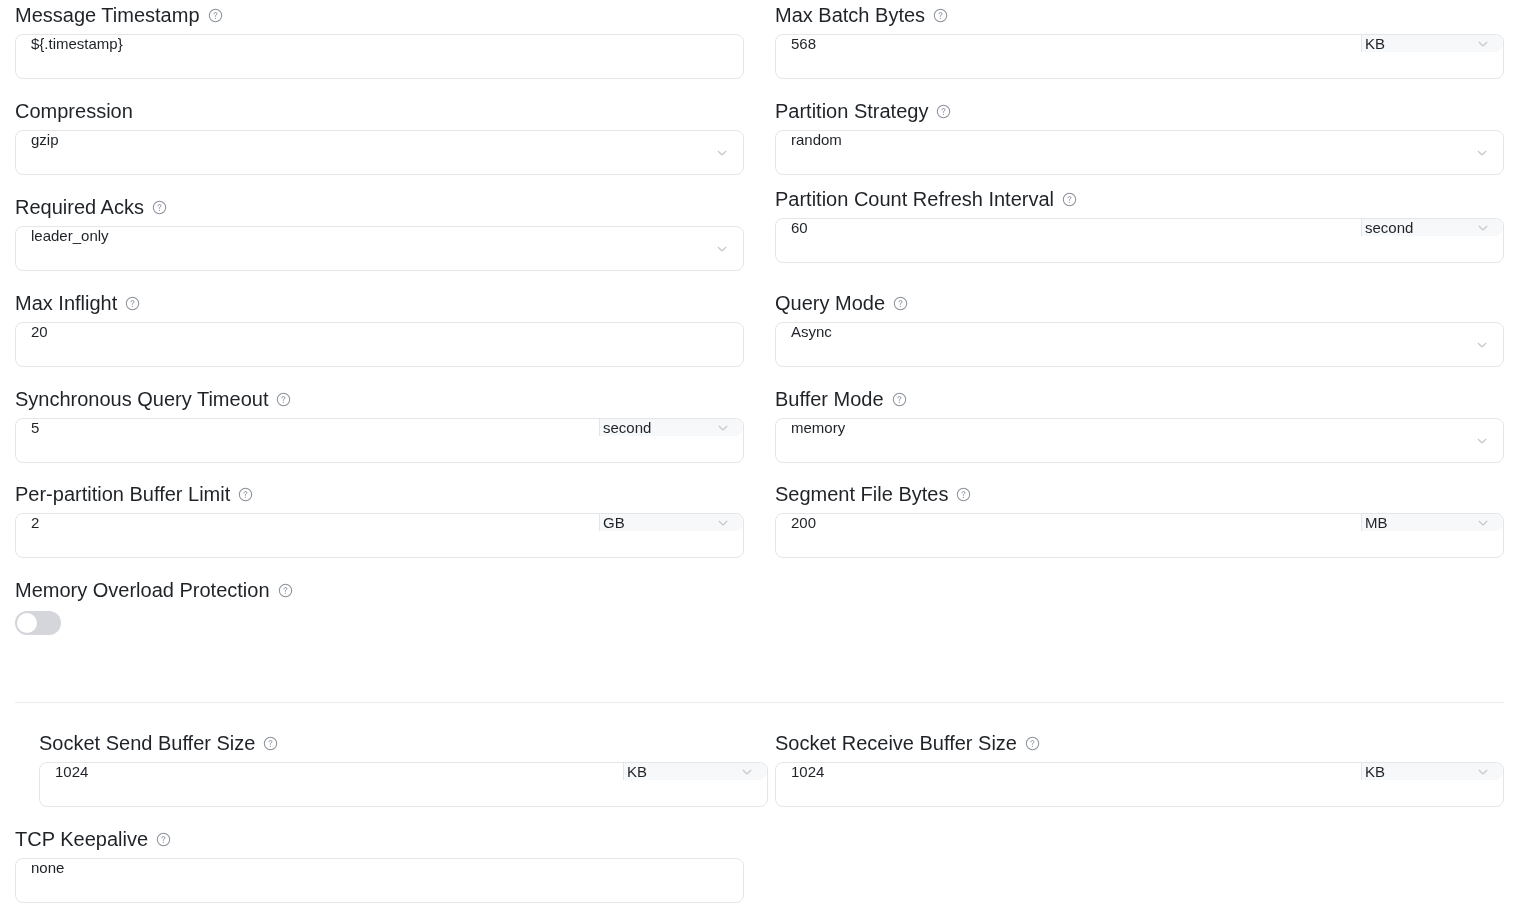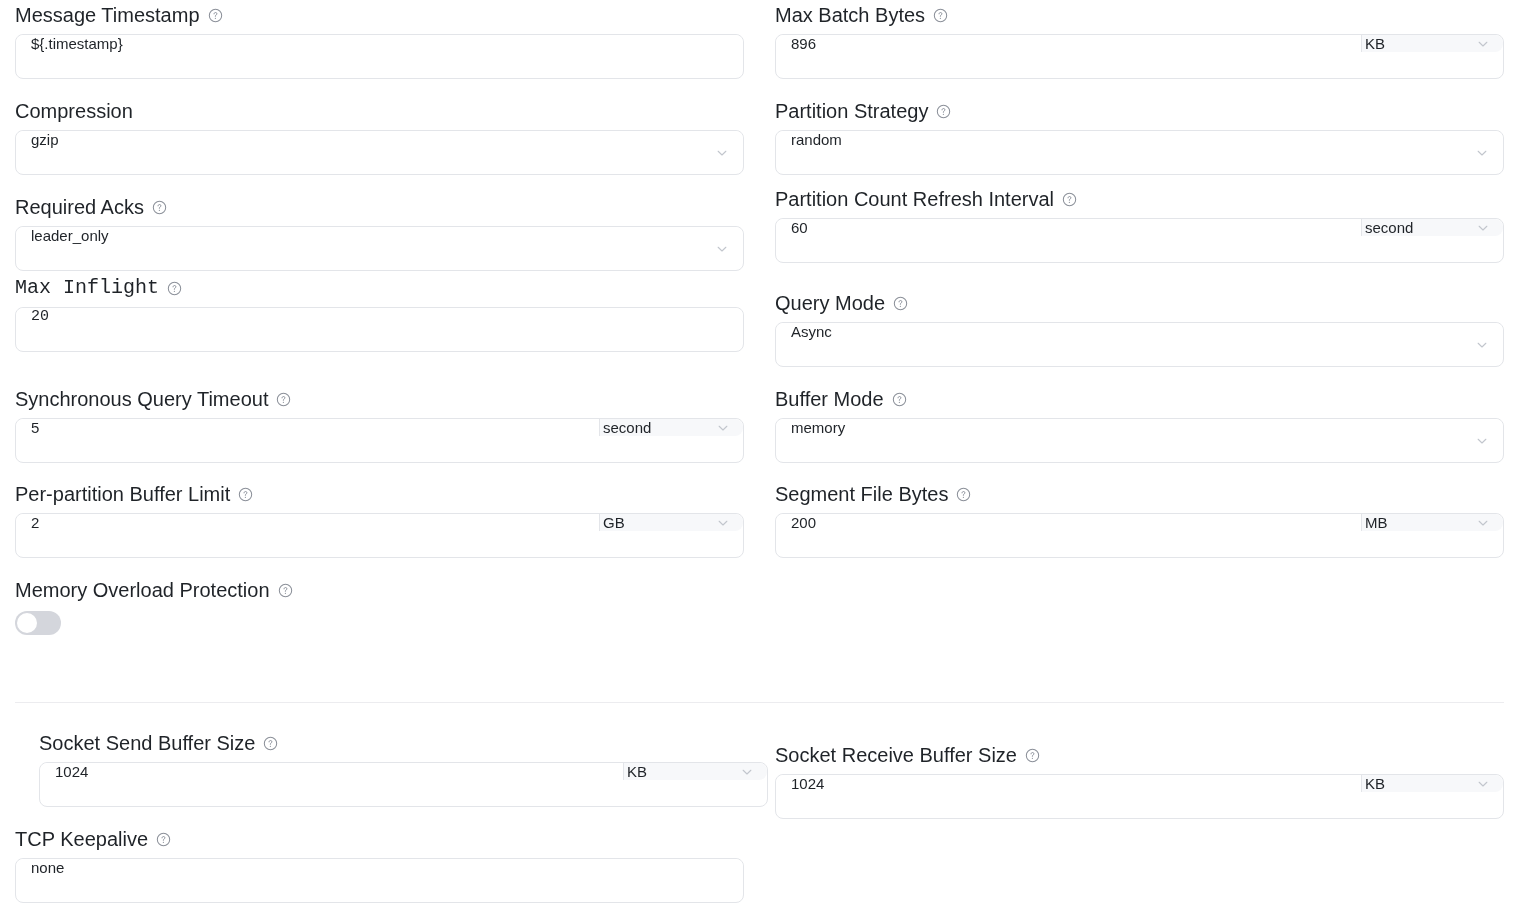--- a/index.html
+++ b/index.html
@@ -144,21 +144,21 @@
         </div>
         <div class="control select-only">
           <div class="input-part">leader_only</div>
           <span class="chev">
             <svg viewBox="0 0 16 16" fill="none" aria-hidden="true">
               <path d="M3.6 6 8 10.3 12.4 6" stroke="#c2c6cd" stroke-width="1.25" stroke-linecap="round" stroke-linejoin="round"></path>
             </svg>
           </span>
         </div>
       </div>
-      <div class="field" style="top: 278px; font-family: Liberation Mono, monospace;">
+      <div class="field" style="top: 293px;">
         <div class="label">
           <span>Max Inflight</span>
           <span class="help-icon">
             <svg viewBox="0 0 16 16" fill="none" aria-hidden="true">
               <circle cx="8" cy="8" r="6.6" stroke="#8b9099" stroke-width="1.1"></circle>
               <path d="M6.45 6.25c0-.85.7-1.45 1.55-1.45s1.5.57 1.5 1.35c0 .66-.36.98-.92 1.36-.5.34-.7.62-.7 1.1v.3" stroke="#8b9099" stroke-width="1.05" stroke-linecap="round"></path>
               <circle cx="7.88" cy="11.05" r="0.68" fill="#8b9099"></circle>
             </svg>
           </span>
         </div>
@@ -234,21 +234,21 @@
           <span>Max Batch Bytes</span>
           <span class="help-icon">
             <svg viewBox="0 0 16 16" fill="none" aria-hidden="true">
               <circle cx="8" cy="8" r="6.6" stroke="#8b9099" stroke-width="1.1"></circle>
               <path d="M6.45 6.25c0-.85.7-1.45 1.55-1.45s1.5.57 1.5 1.35c0 .66-.36.98-.92 1.36-.5.34-.7.62-.7 1.1v.3" stroke="#8b9099" stroke-width="1.05" stroke-linecap="round"></path>
               <circle cx="7.88" cy="11.05" r="0.68" fill="#8b9099"></circle>
             </svg>
           </span>
         </div>
         <div class="control unit">
-          <div class="input-part">896</div>
+          <div class="input-part">568</div>
           <div class="unit-part unit-right">
             <span>KB</span>
             <span class="chev">
               <svg viewBox="0 0 16 16" fill="none" aria-hidden="true">
                 <path d="M3.6 6 8 10.3 12.4 6" stroke="#c2c6cd" stroke-width="1.25" stroke-linecap="round" stroke-linejoin="round"></path>
               </svg>
             </span>
           </div>
         </div>
       </div>
@@ -394,21 +394,21 @@
               <circle cx="7.88" cy="11.05" r="0.68" fill="#8b9099"></circle>
             </svg>
           </span>
         </div>
         <div class="control plain">
           <div class="input-part">none</div>
         </div>
       </div>
     </div>
   <div class="col col-right" id="bottom-right-col">
-      <div class="field" style="top: 733px; margin-top: 12px;">
+      <div class="field" style="top: 733px;">
         <div class="label">
           <span>Socket Receive Buffer Size</span>
           <span class="help-icon">
             <svg viewBox="0 0 16 16" fill="none" aria-hidden="true">
               <circle cx="8" cy="8" r="6.6" stroke="#8b9099" stroke-width="1.1"></circle>
               <path d="M6.45 6.25c0-.85.7-1.45 1.55-1.45s1.5.57 1.5 1.35c0 .66-.36.98-.92 1.36-.5.34-.7.62-.7 1.1v.3" stroke="#8b9099" stroke-width="1.05" stroke-linecap="round"></path>
               <circle cx="7.88" cy="11.05" r="0.68" fill="#8b9099"></circle>
             </svg>
           </span>
         </div>

